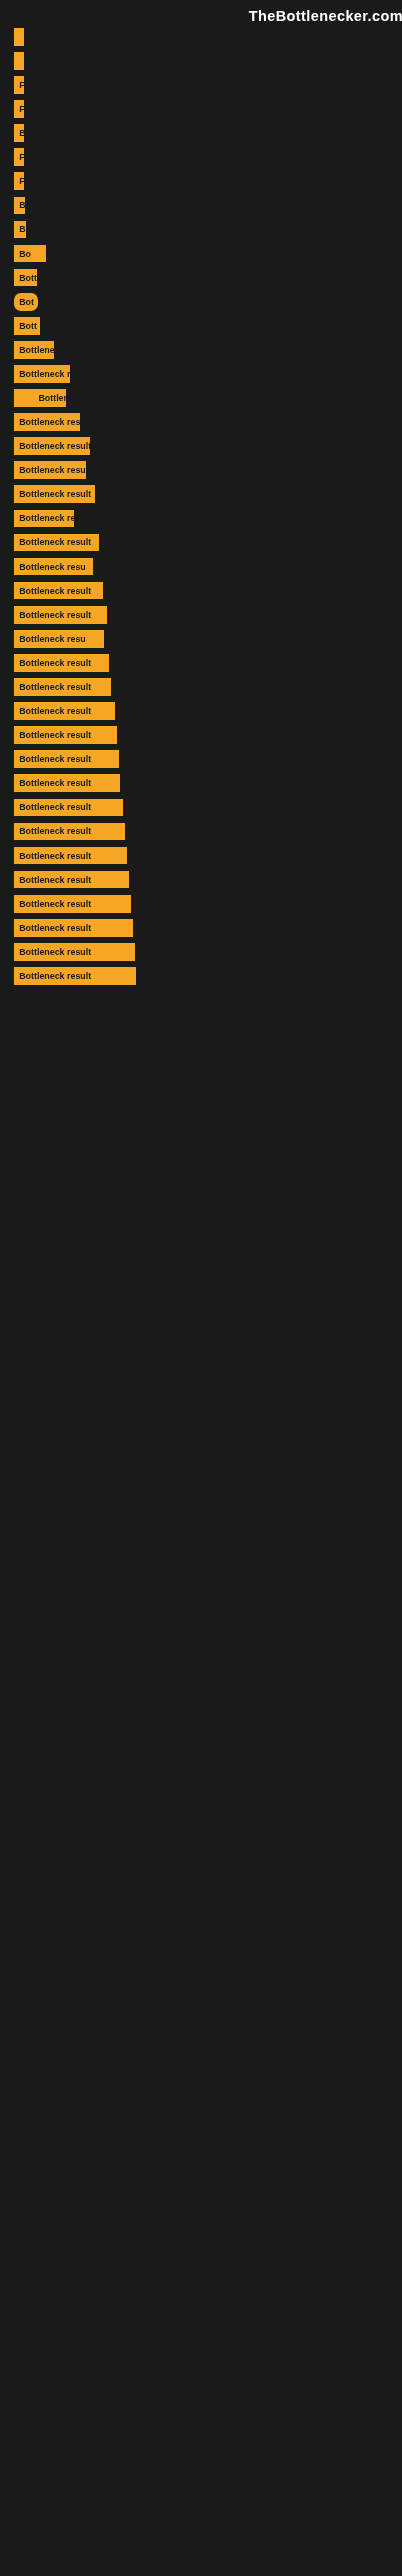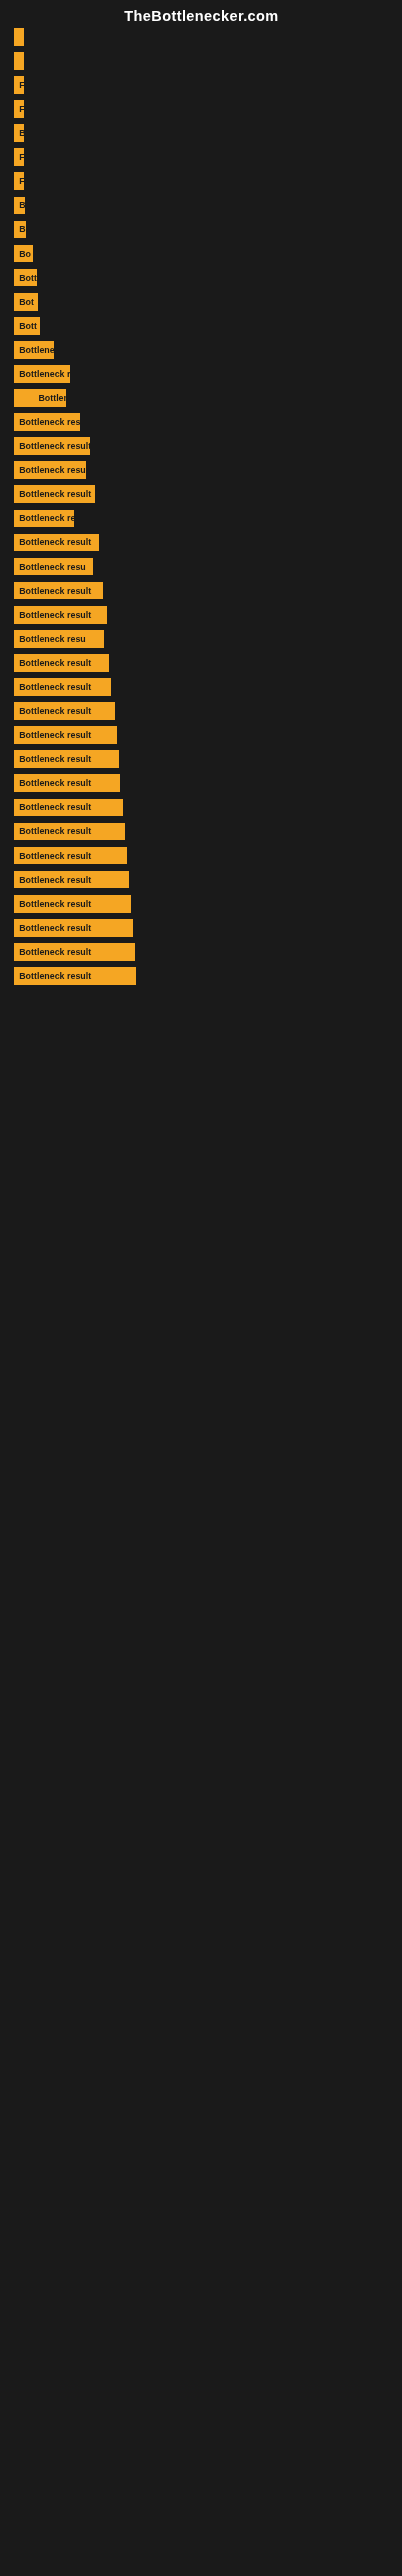--- a/index.html
+++ b/index.html
@@ -14,21 +14,21 @@
       background-color: #1a1a1a;
       font-family: Arial, sans-serif;
       position: relative;
       overflow-x: hidden;
     }
 
     .site-title {
       color: #ffffff;
       font-size: 14.5px;
       font-weight: bold;
-      text-align: center;
+      text-align: right;
       padding: 8px 0 4px 0;
       letter-spacing: 0.4px;
     }
 
     .chart-area {
       position: relative;
       width: 100%;
       padding: 0 8px;
     }
 
@@ -78,27 +78,27 @@
       <div class="row-wrapper">
         <div class="bar-orange" style="width: 9.7px;">F</div>
       </div>
       <div class="row-wrapper">
         <div class="bar-orange" style="width: 10.5px;">B</div>
       </div>
       <div class="row-wrapper">
         <div class="bar-orange" style="width: 11.3px;">B</div>
       </div>
       <div class="row-wrapper">
-        <div class="bar-orange" style="width: 19px;">Bo</div>
+        <div class="bar-orange" style="width: 32px;">Bo</div>
       </div>
       <div class="row-wrapper">
         <div class="bar-orange" style="width: 22.5px;">Bott</div>
       </div>
       <div class="row-wrapper">
-        <div class="bar-orange" style="width: 24px;">Bot</div>
+        <div class="bar-orange" style="width: 24px; border-radius: 7px;">Bot</div>
       </div>
       <div class="row-wrapper">
         <div class="bar-orange" style="width: 26px;">Bott</div>
       </div>
       <div class="row-wrapper">
         <div class="bar-orange" style="width: 40px;">Bottlenec</div>
       </div>
       <div class="row-wrapper">
         <div class="bar-orange" style="width: 56px;">Bottleneck re</div>
       </div>

